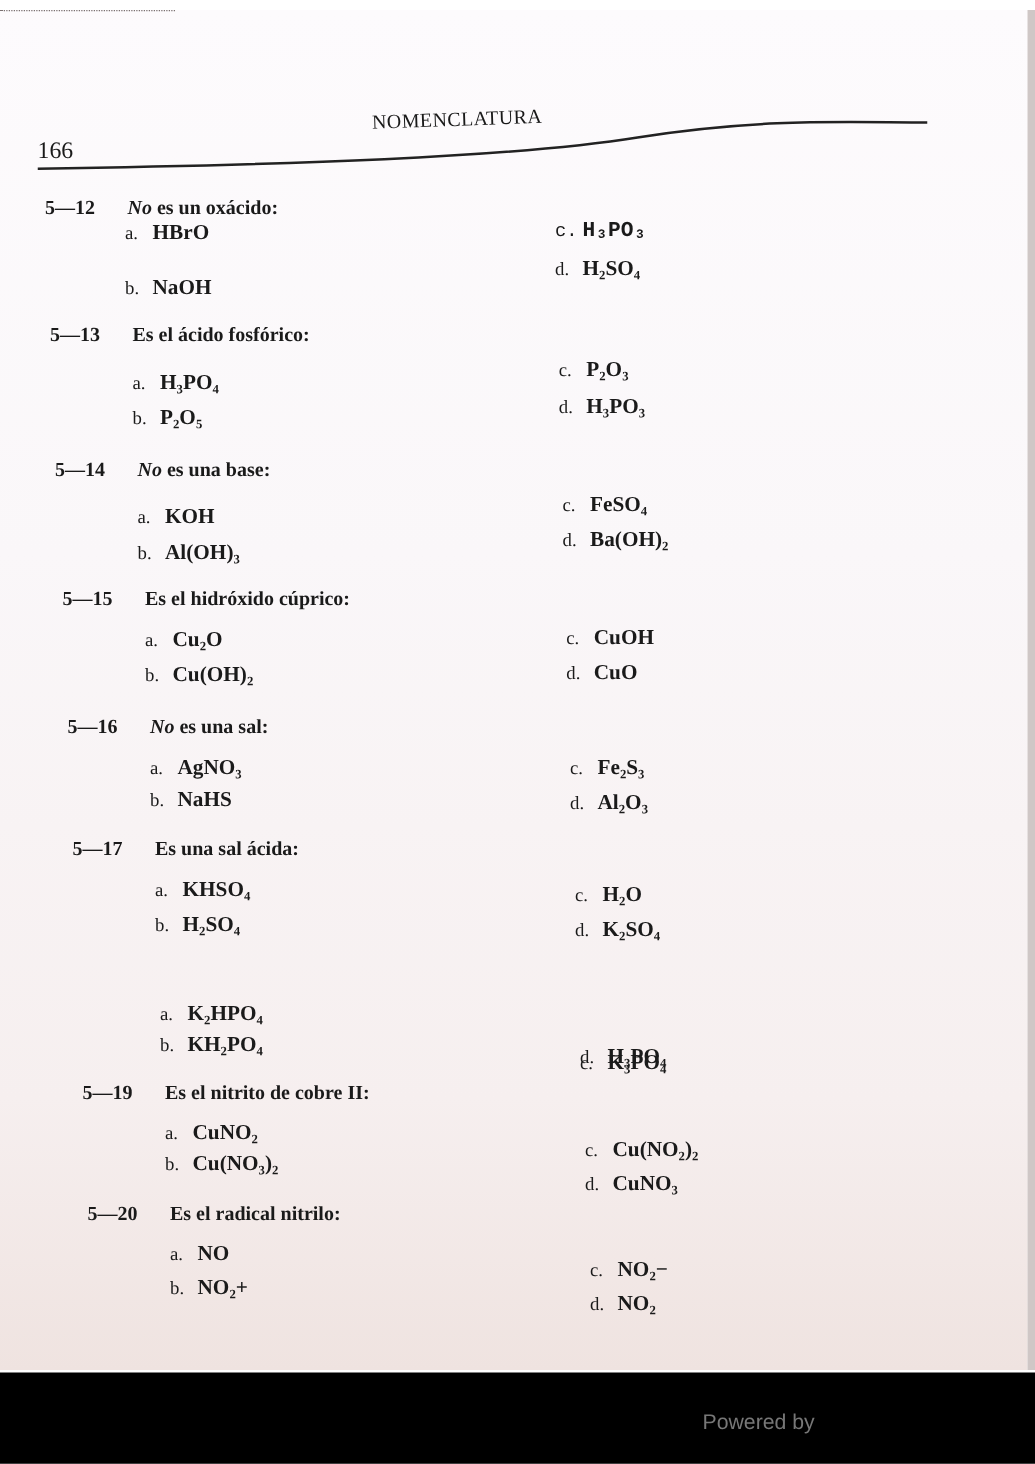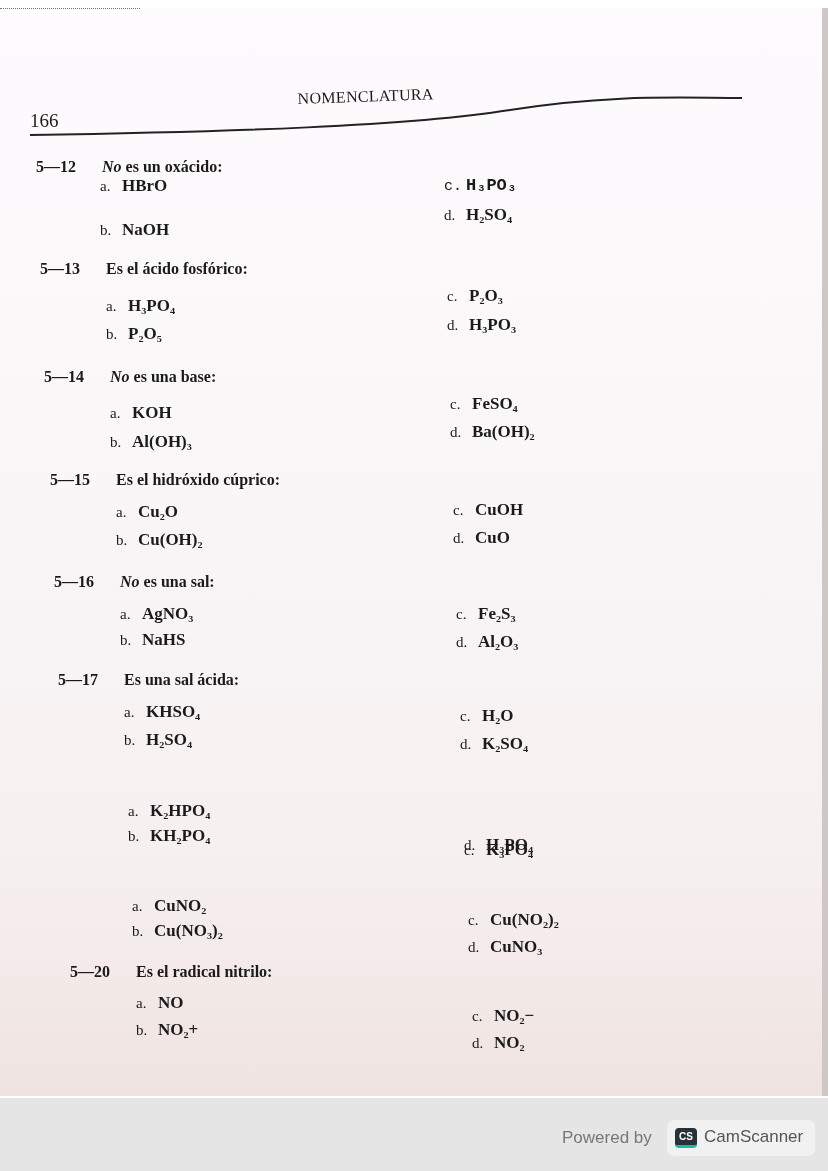--- a/index.html
+++ b/index.html
@@ -42,21 +42,21 @@
       font-size: 16px; white-space: nowrap; font-weight: bold;
     }
     .q-num { font-weight: bold; display: inline-block; width: 66px; }
     .q-text { font-weight: bold; }
     .q-text i { font-style: italic; }
     .opt {
       position: absolute; font-size: 17px; white-space: nowrap; font-weight: bold;
     }
     .opt-letter { display: inline-block; width: 22px; font-weight: normal; font-size: 15px; }
     .footer {
-      position: absolute; left: 0; top: 1098px; width: 828px; height: 73px; background: #e5e5e5;
+      position: absolute; left: 0; top: 1098px; width: 828px; height: 73px; background: #000000;
     }
     .powered {
       position: absolute; left: 562px; top: 30px; font-family: "Liberation Sans", "DejaVu Sans", sans-serif;
       font-size: 17px; color: #777777;
     }
     .cs-badge {
       position: absolute; left: 667px; top: 22px; width: 148px; height: 36px;
       background: #f1f1f1; border-radius: 7px;
     }
     .cs-logo {
@@ -142,36 +142,37 @@
   <div class="opt" style="left:124px; top:694px;"><span class="opt-letter">a.</span><span class="opt-formula">KHSO₄</span></div>
   <div class="opt" style="left:124px; top:722px;"><span class="opt-letter">b.</span><span class="opt-formula">H₂SO₄</span></div>
   <div class="opt" style="left:460px; top:698px;"><span class="opt-letter">c.</span><span class="opt-formula">H₂O</span></div>
   <div class="opt" style="left:460px; top:726px;"><span class="opt-letter">d.</span><span class="opt-formula">K₂SO₄</span></div>
 
   <div class="opt" style="left:128px; top:793px;"><span class="opt-letter">a.</span><span class="opt-formula">K₂HPO₄</span></div>
   <div class="opt" style="left:128px; top:818px;"><span class="opt-letter">b.</span><span class="opt-formula">KH₂PO₄</span></div>
   <div class="opt" style="left:464px; top:800px;margin-top:32px;"><span class="opt-letter">c.</span><span class="opt-formula">K₃PO₄</span></div>
   <div class="opt" style="left:464px; top:827px;"><span class="opt-letter">d.</span><span class="opt-formula">H₃PO₄</span></div>
 
+  <div class="q" style="left:66px; top:858px;">
+    <div class="q-stem">
+      <span class="q-num">5—19</span><span class="q-text"><i></i><span>Es el nitrito de cobre II:</span></span>
+    </div>
+  </div>
   <div class="opt" style="left:132px; top:888px;"><span class="opt-letter">a.</span><span class="opt-formula">CuNO₂</span></div>
   <div class="opt" style="left:132px; top:913px;"><span class="opt-letter">b.</span><span class="opt-formula">Cu(NO₃)₂</span></div>
   <div class="opt" style="left:468px; top:902px;"><span class="opt-letter">c.</span><span class="opt-formula">Cu(NO₂)₂</span></div>
   <div class="opt" style="left:468px; top:929px;"><span class="opt-letter">d.</span><span class="opt-formula">CuNO₃</span></div>
 
   <div class="q" style="left:70px; top:955px;">
     <div class="q-stem">
       <span class="q-num">5—20</span><span class="q-text"><i></i><span>Es el radical nitrilo:</span></span>
     </div>
   </div>
   <div class="opt" style="left:136px; top:985px;"><span class="opt-letter">a.</span><span class="opt-formula">NO</span></div>
   <div class="opt" style="left:136px; top:1012px;"><span class="opt-letter">b.</span><span class="opt-formula">NO₂+</span></div>
   <div class="opt" style="left:472px; top:998px;"><span class="opt-letter">c.</span><span class="opt-formula">NO₂−</span></div>
   <div class="opt" style="left:472px; top:1025px;"><span class="opt-letter">d.</span><span class="opt-formula">NO₂</span></div>
 </div>
 <div class="page-edge"></div>
 
 <div class="footer">
   <span class="powered">Powered by</span>
-  <div class="cs-badge">
-    <div class="cs-logo">CS</div>
-    <span class="cs-name">CamScanner</span>
-  </div>
 </div>
 
 </body></html>

